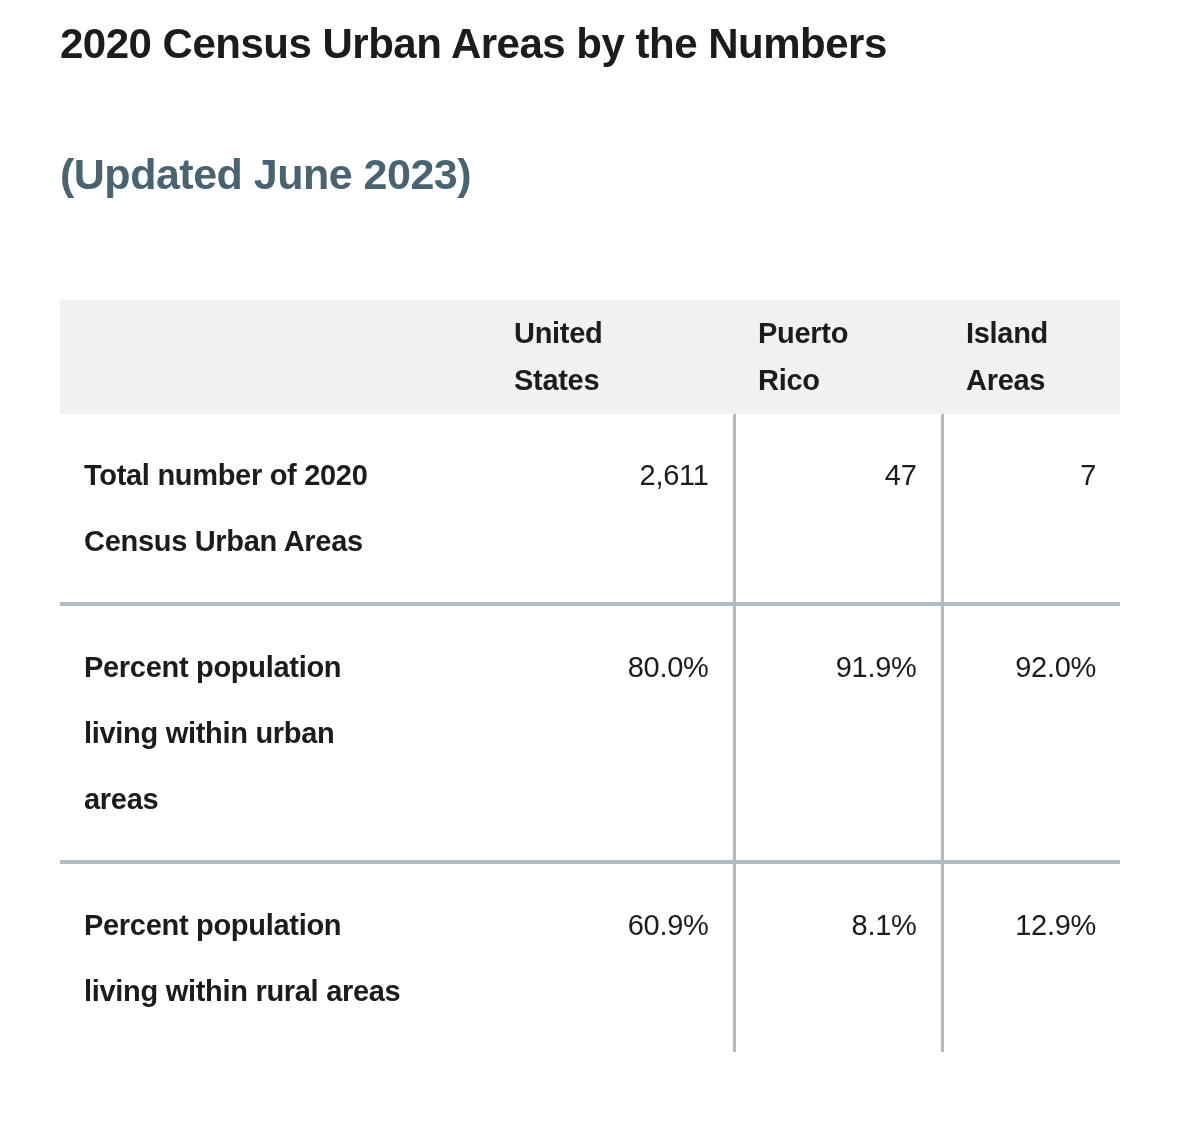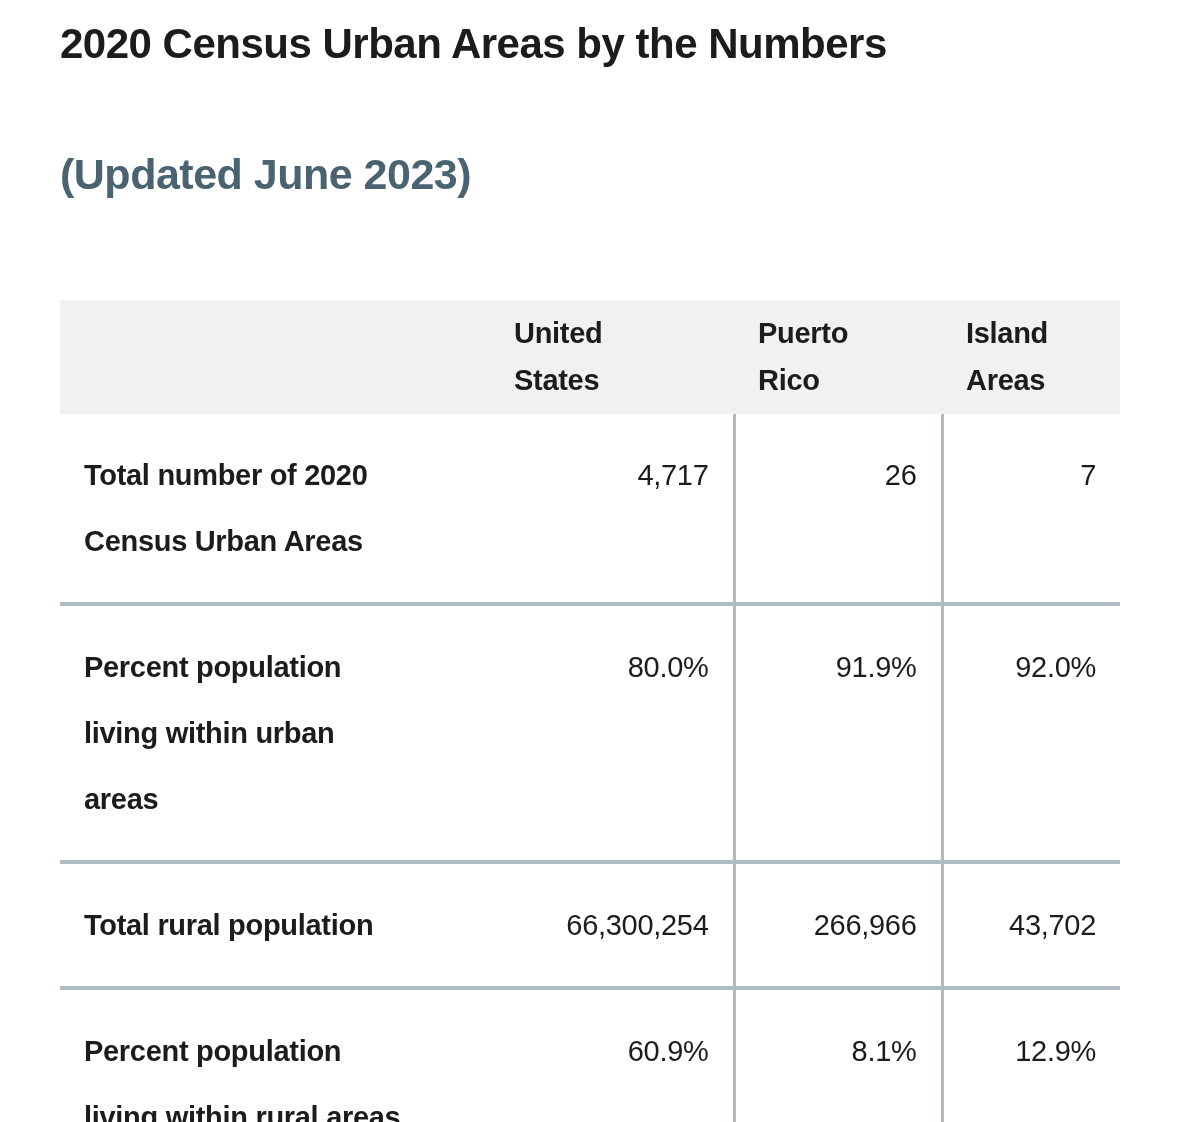--- a/index.html
+++ b/index.html
@@ -108,37 +108,31 @@
         <th class="lines">Puerto
 Rico</th>
         <th class="lines">Island
 Areas</th>
       </tr>
     </thead>
     <tbody>
       <tr>
         <th class="lines">Total number of 2020
 Census Urban Areas</th>
-        <td>4,717</td>
-        <td>26</td>
+        <td>2,611</td>
+        <td>47</td>
         <td>7</td>
       </tr>
       <tr>
         <th class="lines">Percent population
 living within urban
 areas</th>
         <td>80.0%</td>
         <td>91.9%</td>
         <td>92.0%</td>
-      </tr>
-      <tr>
-        <th class="lines">Total rural population</th>
-        <td>66,300,254</td>
-        <td>266,966</td>
-        <td>43,702</td>
       </tr>
       <tr>
         <th class="lines">Percent population
 living within rural areas</th>
         <td>60.9%</td>
         <td>8.1%</td>
         <td>12.9%</td>
       </tr>
     </tbody>
   </table>

